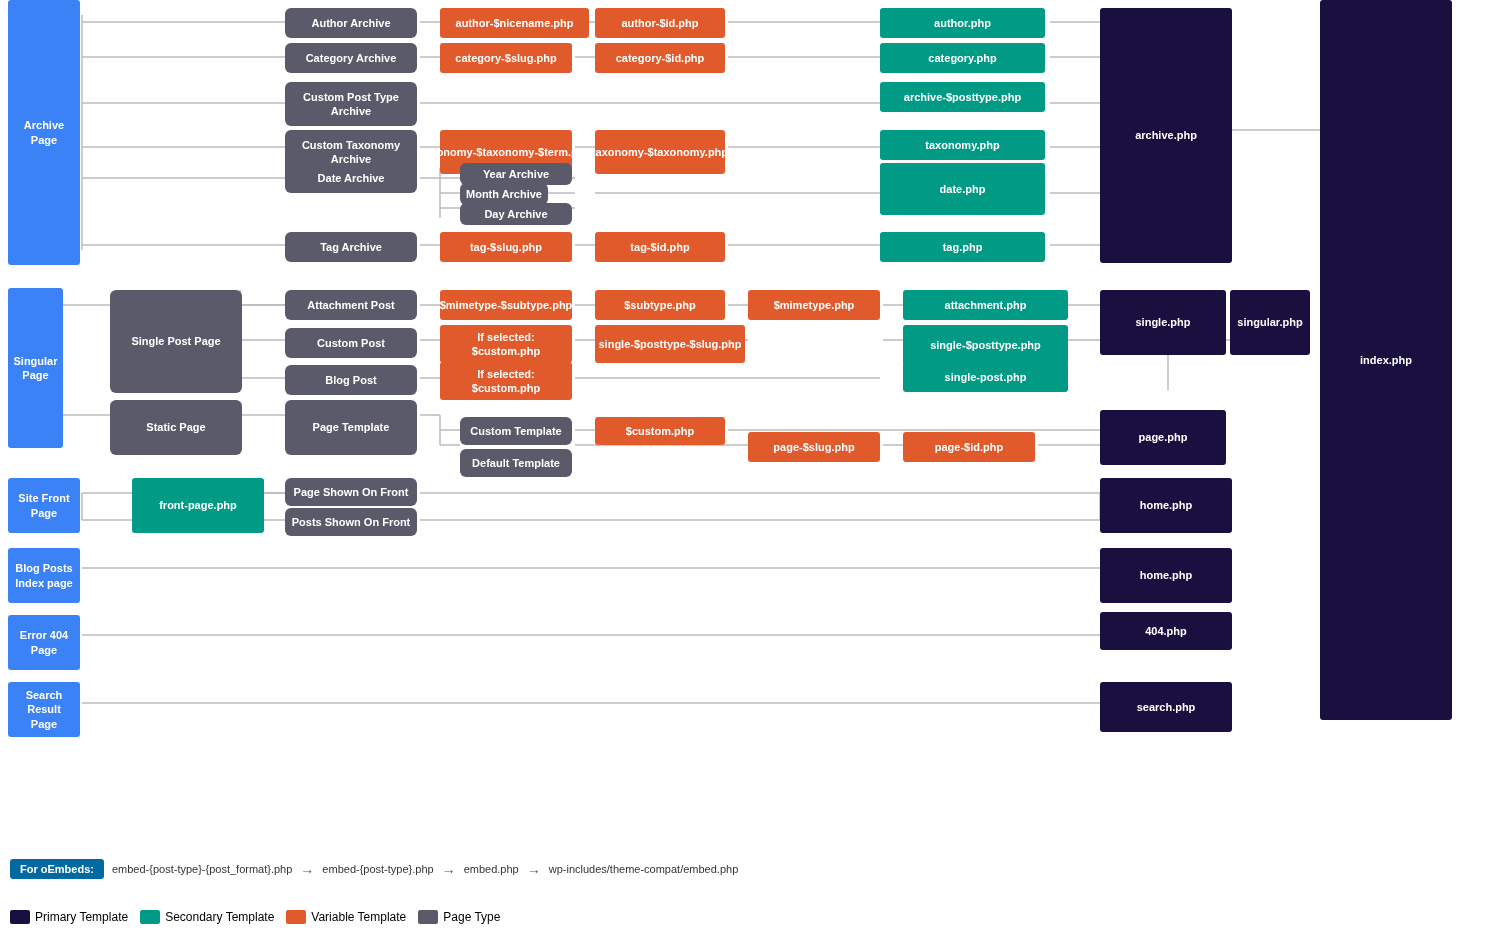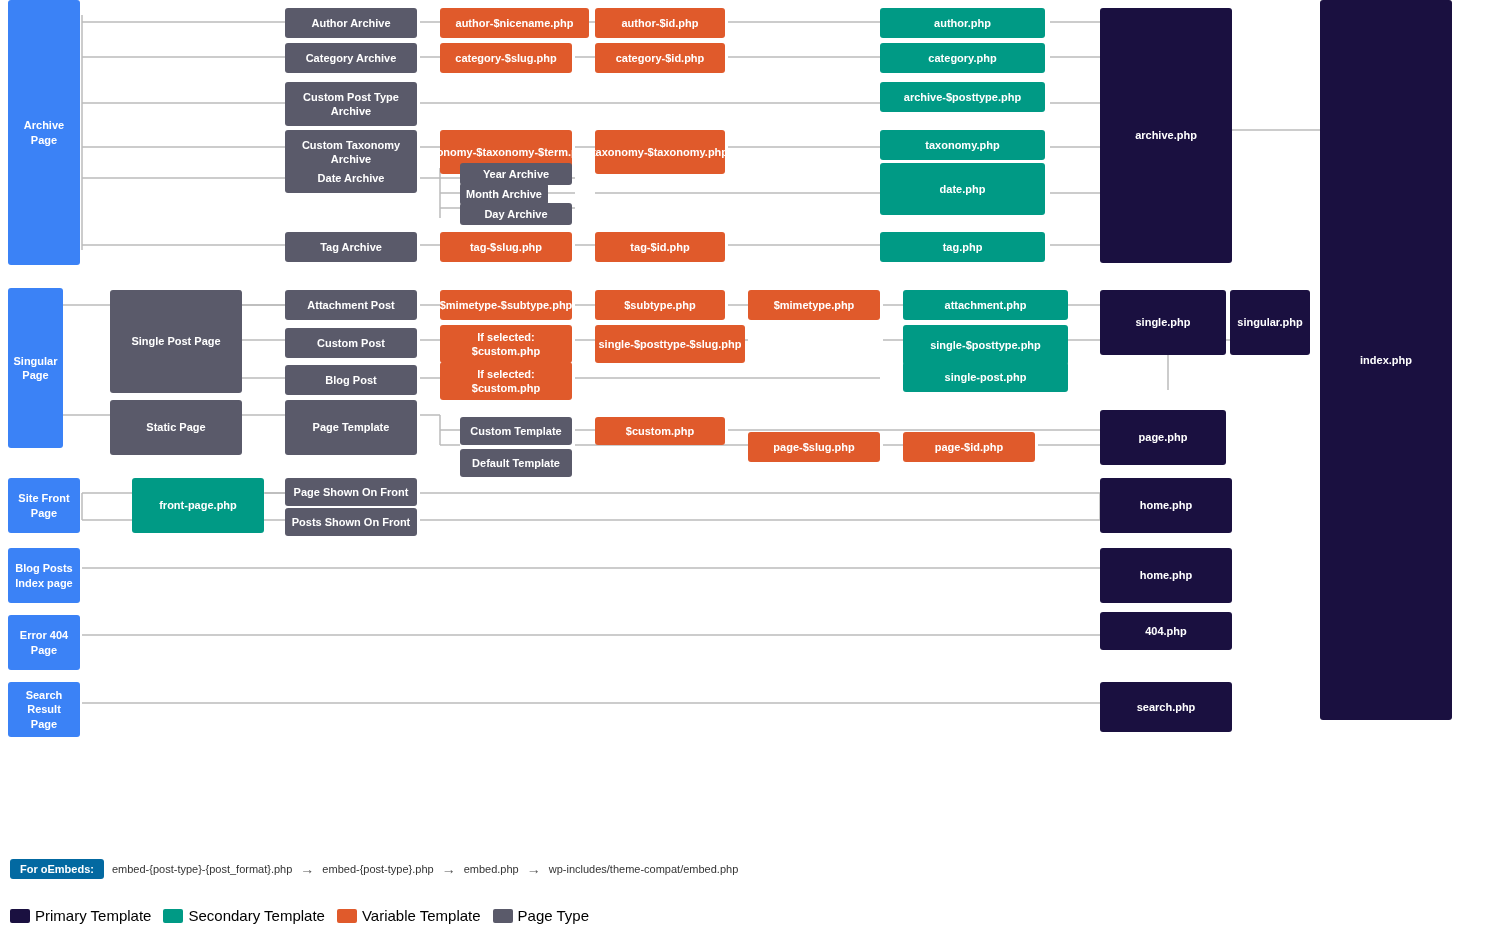--- a/index.html
+++ b/index.html
@@ -41,20 +41,21 @@
       background: #009a85;
       color: #fff;
     }
     .node-variable {
       background: #e05a2b;
       color: #fff;
     }
     .node-category {
       background: #5a5a6a;
       color: #fff;
+      border-radius: 6px;
     }
 
     
     .lines-svg {
       position: absolute;
       top: 0; left: 0;
       width: 1500px;
       height: 934px;
       pointer-events: none;
     }
@@ -65,21 +66,21 @@
     }
 
     
     .legend {
       position: absolute;
       bottom: 10px;
       left: 10px;
       display: flex;
       align-items: center;
       gap: 12px;
-      font-size: 15px;
+      font-size: 12px;
     }
     .legend-item {
       display: flex;
       align-items: center;
       gap: 5px;
     }
     .legend-box {
       width: 20px;
       height: 14px;
       border-radius: 2px;

